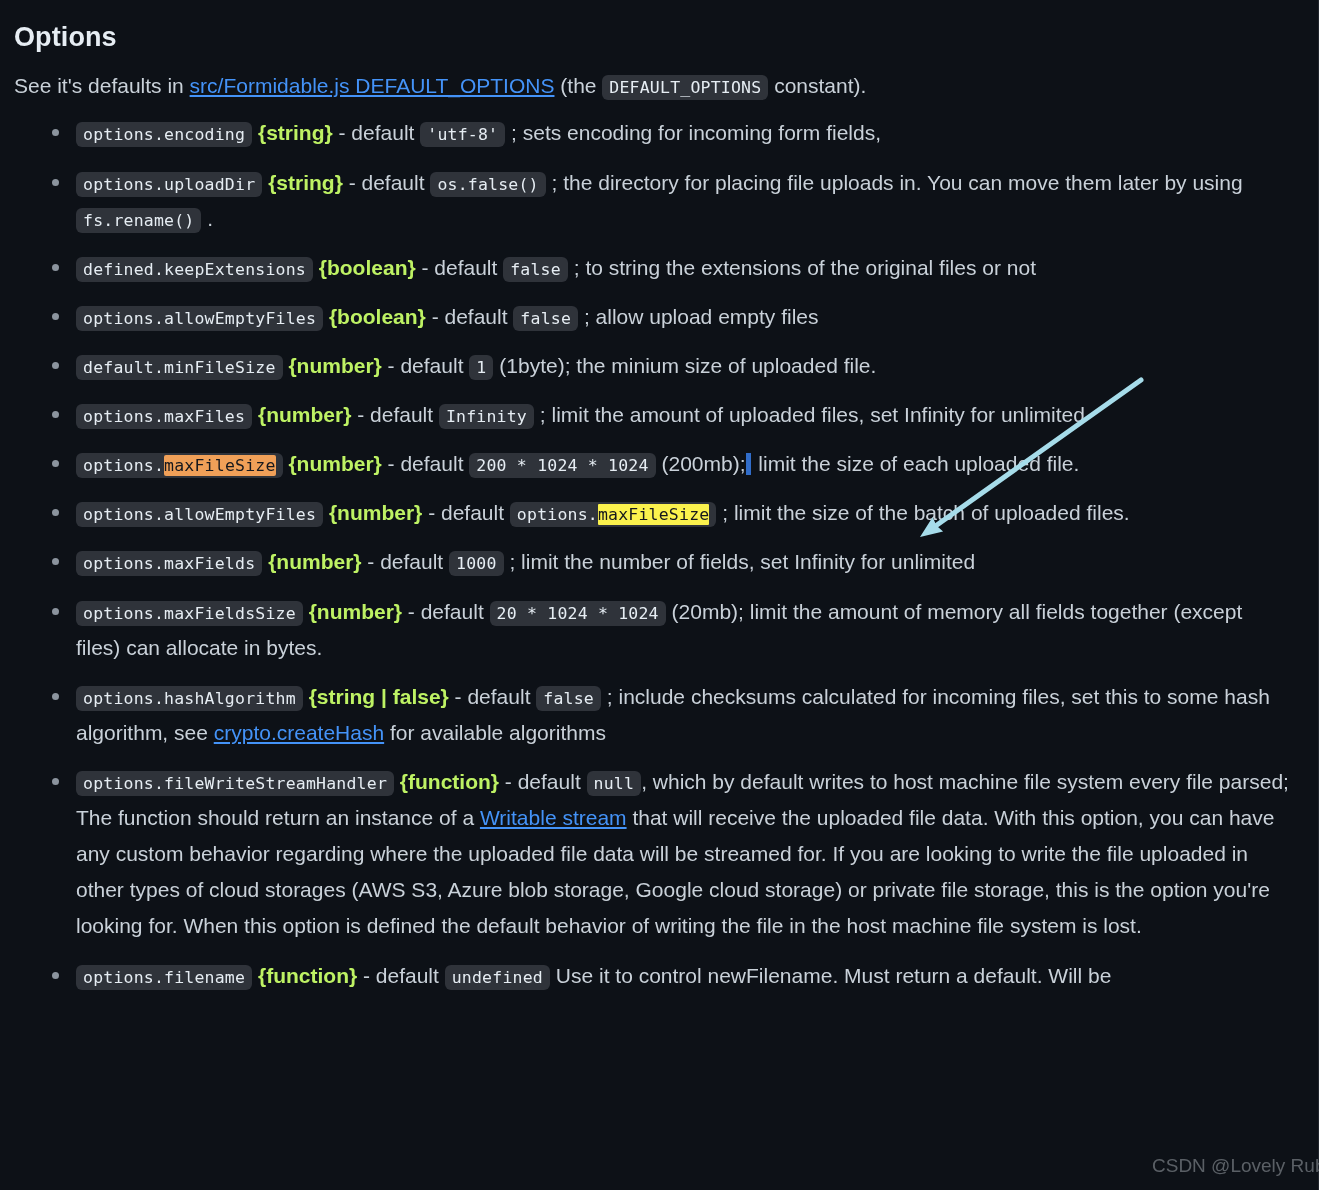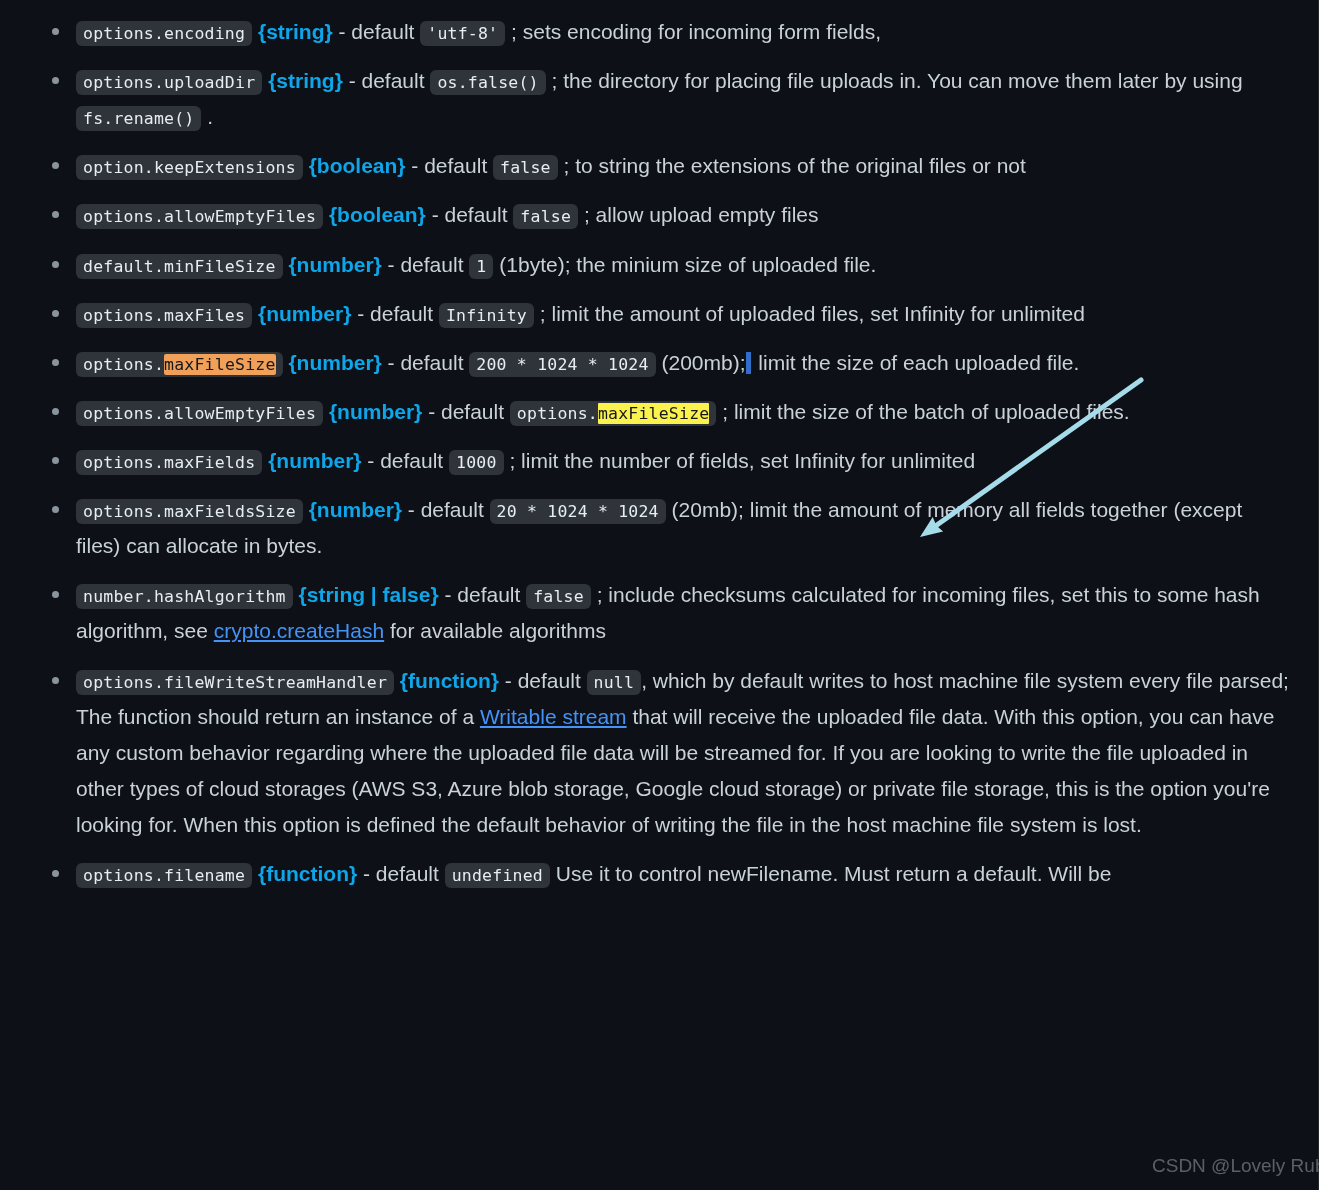--- a/index.html
+++ b/index.html
@@ -74,21 +74,21 @@
     font-size: 16.5px;
     background: #2f333a;
     color: #e6edf3;
     padding: 3px 7px;
     border-radius: 6px;
     white-space: nowrap;
     letter-spacing: 0.2px;
   }
   .type {
     font-weight: bold;
-    color: #0ea5e9;
+    color: #bef264;
   }
   mark.hl-orange {
     background: #f0a058;
     color: #16181d;
     border-radius: 2px;
     padding: 1px 0;
   }
   mark.hl-yellow {
     background: #fbf24d;
     color: #16181d;
@@ -121,45 +121,47 @@
     font-family: "Liberation Sans", sans-serif;
     white-space: nowrap;
   }
 </style>
 </head>
 <body>
 
 <div class="page">
   <div class="content">
 
+    <h1 class="page-title">Options</h1>
 
+    <p class="intro"><span>See it's defaults in </span><a class="link" href="#">src/Formidable.js DEFAULT_OPTIONS</a><span> (the </span><code>DEFAULT_OPTIONS</code><span> constant).</span></p>
 
     <ul class="opts">
 
       <li><code>options.encoding</code> <span class="type">{string}</span><span> - default </span><code>'utf-8'</code> <span>; sets encoding for incoming form fields,</span></li>
 
       <li><code>options.uploadDir</code> <span class="type">{string}</span><span> - default </span><code>os.false()</code> <span>; the directory for placing file uploads in. You can move them later by using </span><code>fs.rename()</code> <span>.</span></li>
 
-      <li><code>option.keepExtensions</code> <span class="type">{boolean}</span><span> - default </span><code>false</code> <span>; to string the extensions of the original files or not</span></li>
+      <li><code>defined.keepExtensions</code> <span class="type">{boolean}</span><span> - default </span><code>false</code> <span>; to string the extensions of the original files or not</span></li>
 
       <li><code>options.allowEmptyFiles</code> <span class="type">{boolean}</span><span> - default </span><code>false</code> <span>; allow upload empty files</span></li>
 
       <li><code>default.minFileSize</code> <span class="type">{number}</span><span> - default </span><code>1</code> <span>(1byte); the minium size of uploaded file.</span></li>
 
       <li><code>options.maxFiles</code> <span class="type">{number}</span><span> - default </span><code>Infinity</code> <span>; limit the amount of uploaded files, set Infinity for unlimited</span></li>
 
       <li><code><span>options.</span><mark class="hl-orange">maxFileSize</mark></code> <span class="type">{number}</span><span> - default </span><code>200 * 1024 * 1024</code> <span>(200mb);</span><span class="caret"></span><span> limit the size of each uploaded file.</span></li>
 
       <li><code>options.allowEmptyFiles</code> <span class="type">{number}</span><span> - default </span><code><span>options.</span><mark class="hl-yellow">maxFileSize</mark></code> <span>; limit the size of the batch of uploaded files.</span></li>
 
       <li><code>options.maxFields</code> <span class="type">{number}</span><span> - default </span><code>1000</code> <span>; limit the number of fields, set Infinity for unlimited</span></li>
 
       <li><code>options.maxFieldsSize</code> <span class="type">{number}</span><span> - default </span><code>20 * 1024 * 1024</code> <span>(20mb); limit the amount of memory all fields together (except files) can allocate in bytes.</span></li>
 
-      <li><code>number.hashAlgorithm</code> <span class="type">{string | false}</span><span> - default </span><code>false</code> <span>; include checksums calculated for incoming files, set this to some hash algorithm, see </span><a class="link" href="#">crypto.createHash</a><span> for available algorithms</span></li>
+      <li><code>options.hashAlgorithm</code> <span class="type">{string | false}</span><span> - default </span><code>false</code> <span>; include checksums calculated for incoming files, set this to some hash algorithm, see </span><a class="link" href="#">crypto.createHash</a><span> for available algorithms</span></li>
 
       <li><code>options.fileWriteStreamHandler</code> <span class="type">{function}</span><span> - default </span><code>null</code><span>, which by default writes to host machine file system every file parsed; The function should return an instance of a </span><a class="link" href="#">Writable stream</a><span> that will receive the uploaded file data. With this option, you can have any custom behavior regarding where the uploaded file data will be streamed for. If you are looking to write the file uploaded in other types of cloud storages (AWS S3, Azure blob storage, Google cloud storage) or private file storage, this is the option you're looking for. When this option is defined the default behavior of writing the file in the host machine file system is lost.</span></li>
 
       <li><code>options.filename</code> <span class="type">{function}</span><span> - default </span><code>undefined</code> <span>Use it to control newFilename. Must return a default. Will be</span></li>
 
     </ul>
   </div>
 
   <svg class="arrow-layer" viewBox="0 0 1319 1190" xmlns="http://www.w3.org/2000/svg">
     <g>

